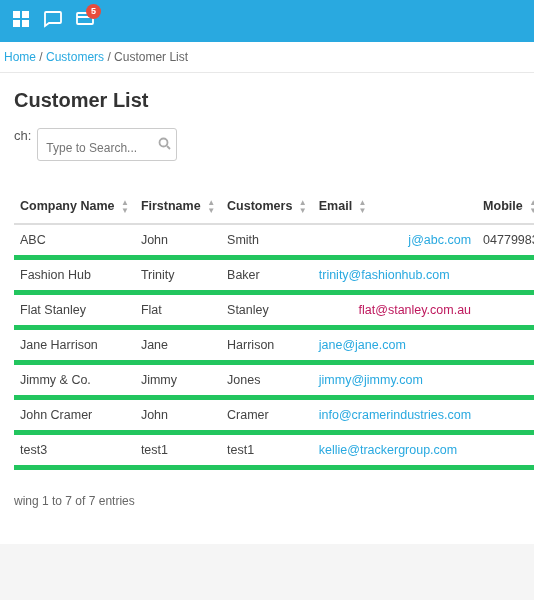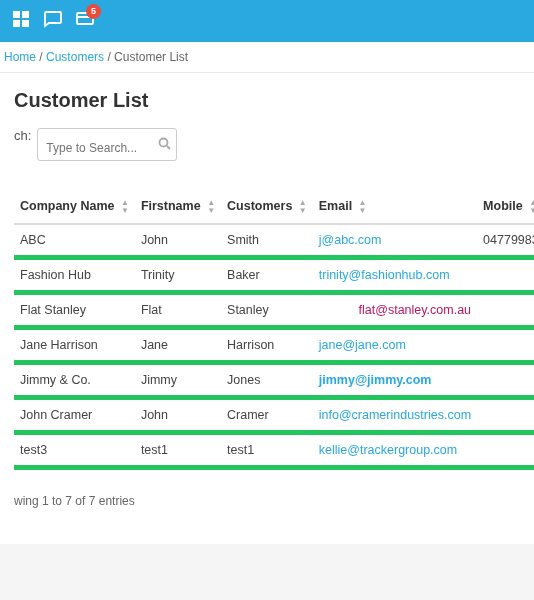--- a/index.html
+++ b/index.html
@@ -213,21 +213,21 @@
           <span>Mobile</span>
           <span class="sort-icons">▲<br>▼</span>
         </th>
       </tr>
     </thead>
     <tbody id="table-body">
     <tr>
           <td>ABC</td>
           <td>John</td>
           <td>Smith</td>
-          <td class="email-cell" style="color: rgb(41, 169, 224); cursor: pointer;">j@abc.com</td>
+          <td class="email-cell" style="color: rgb(41, 169, 224); cursor: pointer; text-align: right;">j@abc.com</td>
           <td>0477998332</td>
         </tr>
         <tr>
           <td>Fashion Hub</td>
           <td>Trinity</td>
           <td>Baker</td>
           <td class="email-cell" style="color: rgb(41, 169, 224); cursor: pointer;">trinity@fashionhub.com</td>
           <td></td>
         </tr>
         <tr>
@@ -241,21 +241,21 @@
           <td>Jane Harrison</td>
           <td>Jane</td>
           <td>Harrison</td>
           <td class="email-cell" style="color: rgb(41, 169, 224); cursor: pointer;">jane@jane.com</td>
           <td></td>
         </tr>
         <tr>
           <td>Jimmy &amp; Co.</td>
           <td>Jimmy</td>
           <td>Jones</td>
-          <td class="email-cell" style="color: rgb(41, 169, 224); cursor: pointer; font-weight: bold;">jimmy@jimmy.com</td>
+          <td class="email-cell" style="color: rgb(41, 169, 224); cursor: pointer;">jimmy@jimmy.com</td>
           <td></td>
         </tr>
         <tr>
           <td>John Cramer</td>
           <td>John</td>
           <td>Cramer</td>
           <td class="email-cell" style="color: rgb(41, 169, 224); cursor: pointer; margin-top: 32px;">info@cramerindustries.com</td>
           <td></td>
         </tr>
         <tr>

